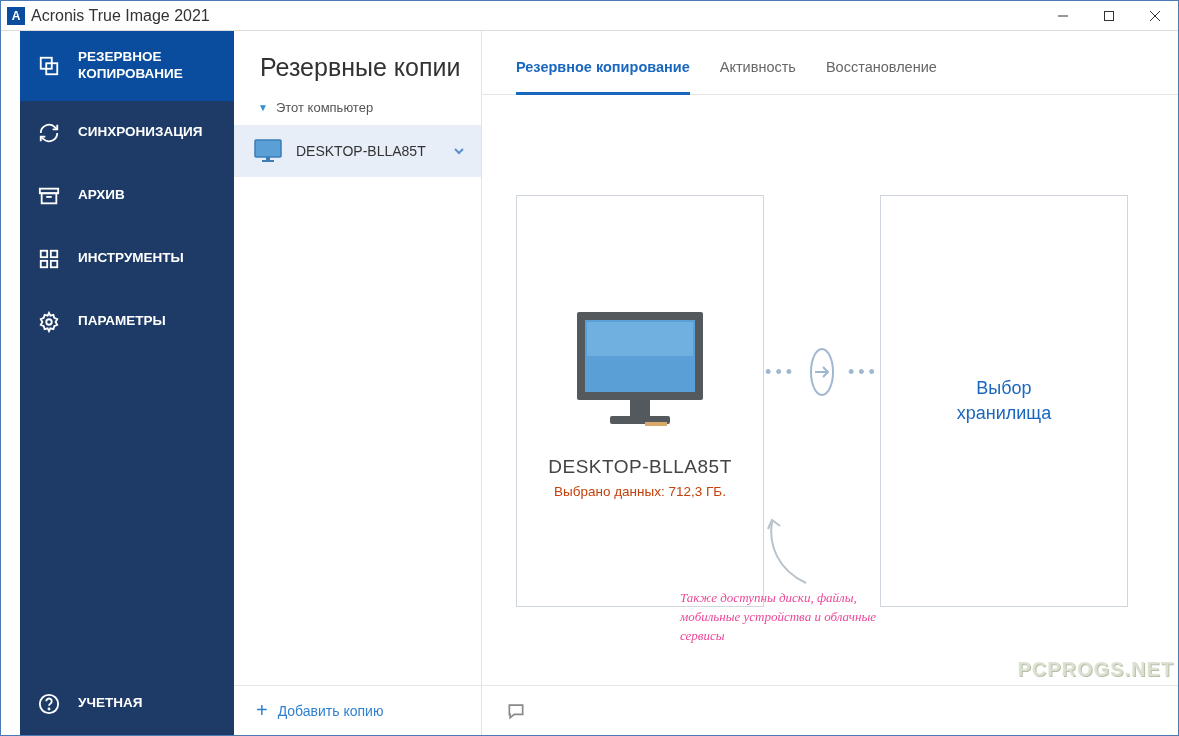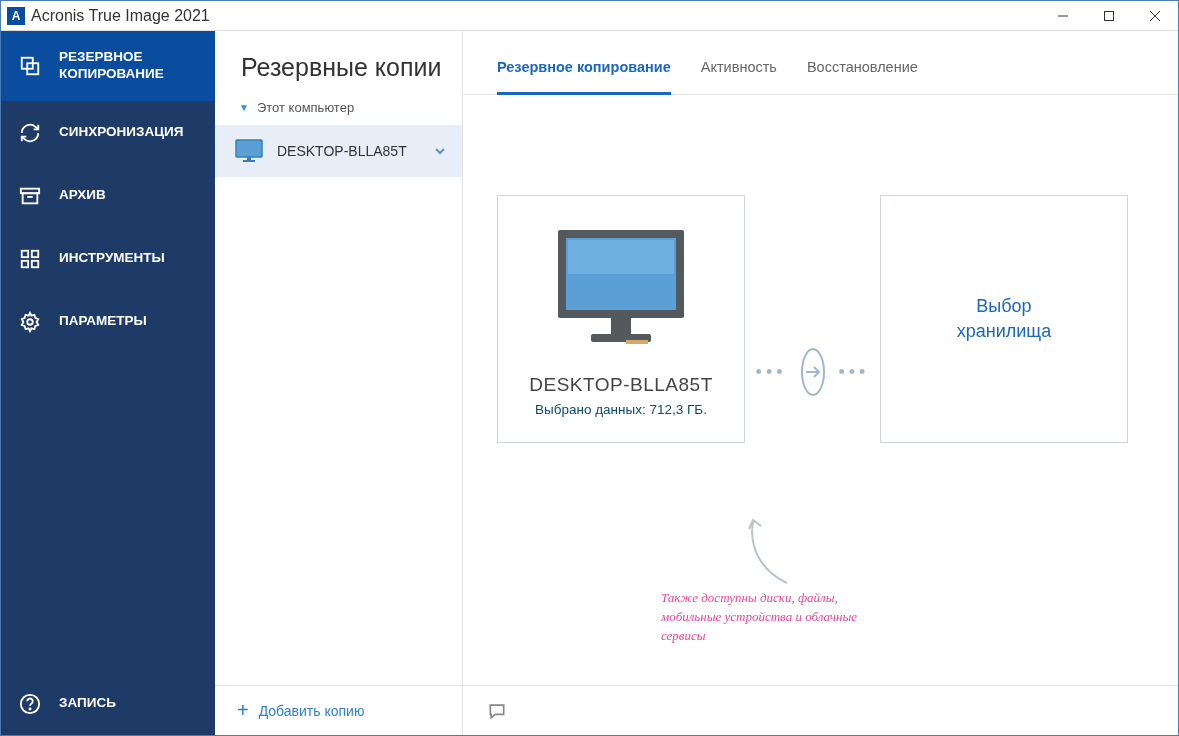--- a/index.html
+++ b/index.html
@@ -7,21 +7,21 @@
   
   
   .titlebar { height: 30px; display: flex; align-items: center; border-bottom: 1px solid #ddd; }
   .titlebar-icon { width: 18px; height: 18px; background: #0a4d9e; margin: 0 6px 0 6px; display: flex; align-items: center; justify-content: center; color: #fff; font-weight: bold; font-size: 12px; }
   .titlebar-title { font-size: 16px; color: #333; }
   .titlebar-spacer { flex: 1; }
   .titlebar-btn { width: 46px; height: 30px; display: flex; align-items: center; justify-content: center; }
   .titlebar-btn svg { stroke: #333; }
   
   
-  .main { flex: 1; display: flex; min-height: 0; }
+  .main { flex: 1; display: flex; min-height: 0; padding-left: 19px; }
   
   
   .nav { width: 214px; background: #1d3b66; display: flex; flex-direction: column; }
   .nav-item { display: flex; align-items: center; padding: 0 18px; height: 63px; color: #fff; font-size: 13.5px; font-weight: 600; gap: 18px; cursor: pointer; }
   .nav-item.tall { height: 70px; }
   .nav-item.active { background: #0a4d9e; }
   .nav-icon { width: 22px; height: 22px; flex-shrink: 0; }
   .nav-label { line-height: 1.25; }
   .nav-spacer { flex: 1; }
   
@@ -38,25 +38,25 @@
   .plus { font-size: 20px; font-weight: 300; color: #2f7fcf; }
   
   
   .content { flex: 1; display: flex; flex-direction: column; position: relative; }
   .tabs { display: flex; gap: 30px; padding: 28px 0 0 34px; border-bottom: 1px solid #e6e6e6; height: 64px; }
   .tab { font-size: 14.5px; color: #666; padding-bottom: 16px; cursor: pointer; position: relative; }
   .tab.active { color: #1a67bf; font-weight: 600; }
   .tab.active::after { content: ""; position: absolute; left: 0; right: 0; bottom: -1px; height: 3px; background: #1a67bf; }
   
   .canvas { flex: 1; position: relative; }
-  .source-card, .dest-card { position: absolute; top: 100px; width: 248px; height: 248px; border: 1px solid #cfd6dd; display: flex; flex-direction: column; align-items: center; justify-content: center; cursor: pointer; }
+  .source-card, .dest-card { position: absolute; top: 100px; width: 248px; height: 412px; border: 1px solid #cfd6dd; display: flex; flex-direction: column; align-items: center; justify-content: center; cursor: pointer; }
   .source-card { left: 34px; }
   .dest-card { right: 50px; }
   .device-name { font-size: 19px; letter-spacing: 0.5px; color: #444; margin-top: 22px; }
-  .device-sub { font-size: 13.5px; color: #0c4a6e; margin-top: 6px; }
+  .device-sub { font-size: 13.5px; color: #c2410c; margin-top: 6px; }
   .dest-label { font-size: 18px; color: #1a67bf; text-align: center; line-height: 1.4; }
   
   .flow { position: absolute; top: 250px; left: 302px; right: 318px; height: 54px; display: flex; align-items: center; justify-content: center; gap: 14px; }
   .dots { color: #9fb7d0; letter-spacing: 4px; font-size: 18px; }
   .circle { width: 48px; height: 48px; border: 2px solid #9fb7d0; border-radius: 50%; display: flex; align-items: center; justify-content: center; }
   
   .hint-arrow { position: absolute; left: 276px; top: 420px; }
   .hint-text { position: absolute; left: 198px; top: 494px; font-family: "Comic Sans MS", cursive; font-size: 13px; color: #ec4899; line-height: 1.45; font-style: italic; white-space: pre-line; }
   
   .content-footer { height: 50px; border-top: 1px solid #e6e6e6; display: flex; align-items: center; padding: 0 24px; }
@@ -132,21 +132,21 @@
       </svg>
       <span class="nav-label">ПАРАМЕТРЫ</span>
     </div>
     <div class="nav-spacer"></div>
     <div class="nav-item">
       <svg class="nav-icon" viewBox="0 0 24 24" fill="none" stroke="#fff" stroke-width="2">
         <circle cx="12" cy="12" r="10"></circle>
           <path d="M9 9a3 3 0 1 1 4.5 2.6C12.5 12.5 12 13 12 14"></path>
           <circle cx="12" cy="17.5" r="0.6" fill="#fff"></circle>
       </svg>
-      <span class="nav-label">ЗАПИСЬ</span>
+      <span class="nav-label">УЧЕТНАЯ</span>
     </div>
   </div>
 
   <div class="listcol">
     <div class="listcol-header">Резервные копии</div>
     <div class="listcol-group">
       <span class="tri">▼</span>
       <span>Этот компьютер</span>
     </div>
     <div class="backup-item">
@@ -205,20 +205,21 @@
       </div>
 
       <svg class="hint-arrow" width="80" height="80" viewBox="0 0 80 80" fill="none" stroke="#b8c2ca" stroke-width="2">
         <path d="M14 6 C 10 30, 20 55, 48 68"></path>
         <polyline points="10 14 14 5 22 11"></polyline>
       </svg>
       <div class="hint-text">Также доступны диски, файлы,
 мобильные устройства и облачные
 сервисы</div>
 
+      <div class="watermark">PCPROGS.NET</div>
     </div>
 
     <div class="content-footer">
       <svg class="comment-icon" width="20" height="20" viewBox="0 0 24 24" fill="none" stroke="#888" stroke-width="2">
         <path d="M4 5h16v11H10l-5 4v-4H4z"></path>
       </svg>
     </div>
   </div>
 </div>
 

